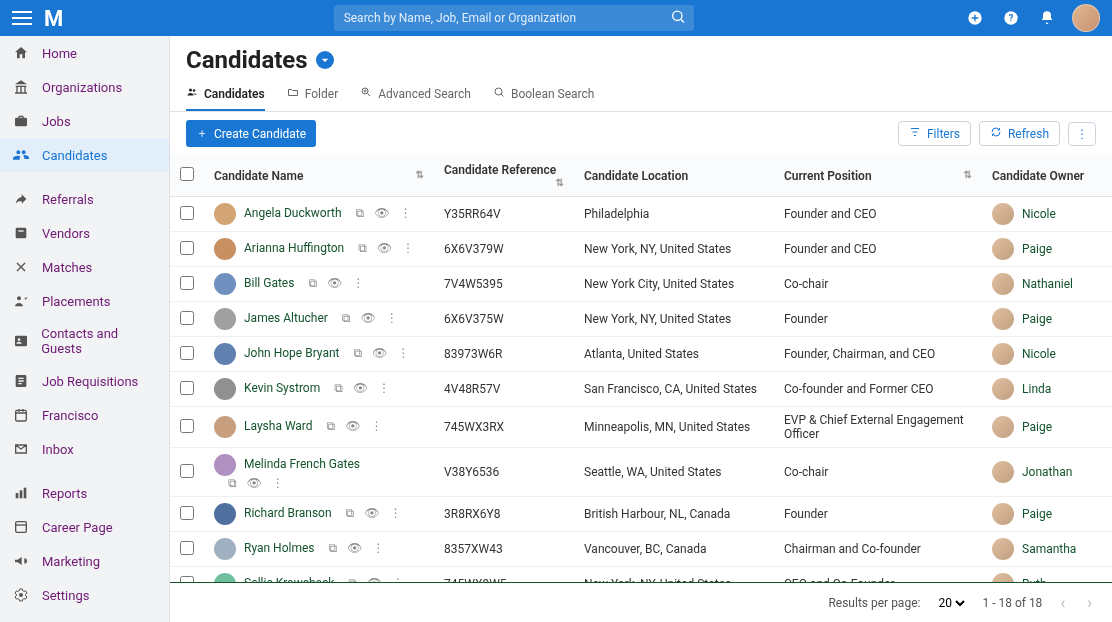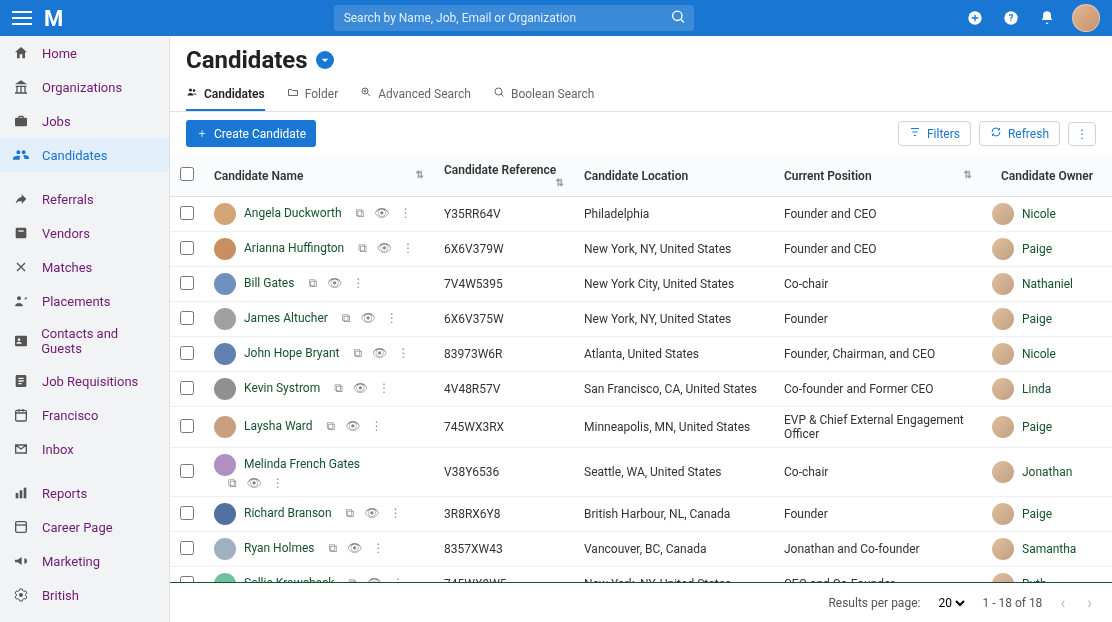--- a/index.html
+++ b/index.html
@@ -248,21 +248,21 @@
         </span>
         <span>Marketing</span>
       </div>
       <div class="sb-item">
         <span class="ic">
           <svg viewBox="0 0 24 24" fill="currentColor">
             <circle cx="12" cy="12" r="3"></circle>
             <path d="M19 12a7 7 0 00-.1-1.2l2-1.6-2-3.4-2.4.9a7 7 0 00-2-1.2L14 3h-4l-.5 2.5a7 7 0 00-2 1.2l-2.4-.9-2 3.4 2 1.6A7 7 0 005 12c0 .4 0 .8.1 1.2l-2 1.6 2 3.4 2.4-.9a7 7 0 002 1.2L10 21h4l.5-2.5a7 7 0 002-1.2l2.4.9 2-3.4-2-1.6c.1-.4.1-.8.1-1.2z" fill="none" stroke="currentColor" stroke-width="1.5"></path>
           </svg>
         </span>
-        <span>British</span>
+        <span>Settings</span>
       </div>
       <div class="sb-item">
         <span class="ic">
           <svg viewBox="0 0 24 24" fill="currentColor">
             <rect x="6" y="10" width="12" height="10" rx="2"></rect>
             <path d="M8 10V7a4 4 0 018 0v3" fill="none" stroke="currentColor" stroke-width="2"></path>
           </svg>
         </span>
         <span>Administration</span>
       </div>
@@ -335,21 +335,21 @@
 
     <div class="table-wrap">
       <table>
         <thead>
           <tr>
             <th style="width:28px"><input type="checkbox" class="chk" style=""></th>
             <th style="width:230px"><span>Candidate Name</span><span class="sort">⇅</span></th>
             <th style="width:140px"><span>Candidate Reference</span><span class="sort">⇅</span></th>
             <th style="width:200px"><span>Candidate Location</span></th>
             <th><span>Current Position</span><span class="sort">⇅</span></th>
-            <th style="width:130px;text-align:center"><span>Candidate Owner</span></th>
+            <th style="width:130px;text-align:left"><span>Candidate Owner</span></th>
           </tr>
         </thead>
         <tbody id="tbody">
             <tr>
               <td><input type="checkbox" class="chk" style=""></td>
               <td><span class="row-avatar" style="background:#d4a574"></span><span class="name-link">Angela Duckworth</span><span class="row-actions">
                   <span title="copy">⧉</span>
                   <span title="view">👁</span>
                   <span>⋮</span>
                 </span></td>
@@ -501,21 +501,21 @@
             </tr>
             <tr>
               <td><input type="checkbox" class="chk" style=""></td>
               <td><span class="row-avatar" style="background:#a0b0c0"></span><span class="name-link">Ryan Holmes</span><span class="row-actions">
                   <span title="copy">⧉</span>
                   <span title="view">👁</span>
                   <span>⋮</span>
                 </span></td>
               <td>8357XW43</td>
               <td>Vancouver, BC, Canada</td>
-              <td>Jonathan and Co-founder</td>
+              <td>Chairman and Co-founder</td>
               <td>
                 <div class="owner-cell">
                   <span class="owner-avatar"></span>
                   <span class="name-link">Samantha</span>
                 </div>
               </td>
             </tr>
             <tr>
               <td><input type="checkbox" class="chk" style=""></td>
               <td><span class="row-avatar" style="background:#70c0a0"></span><span class="name-link">Sallie Krawcheck</span><span class="row-actions">

